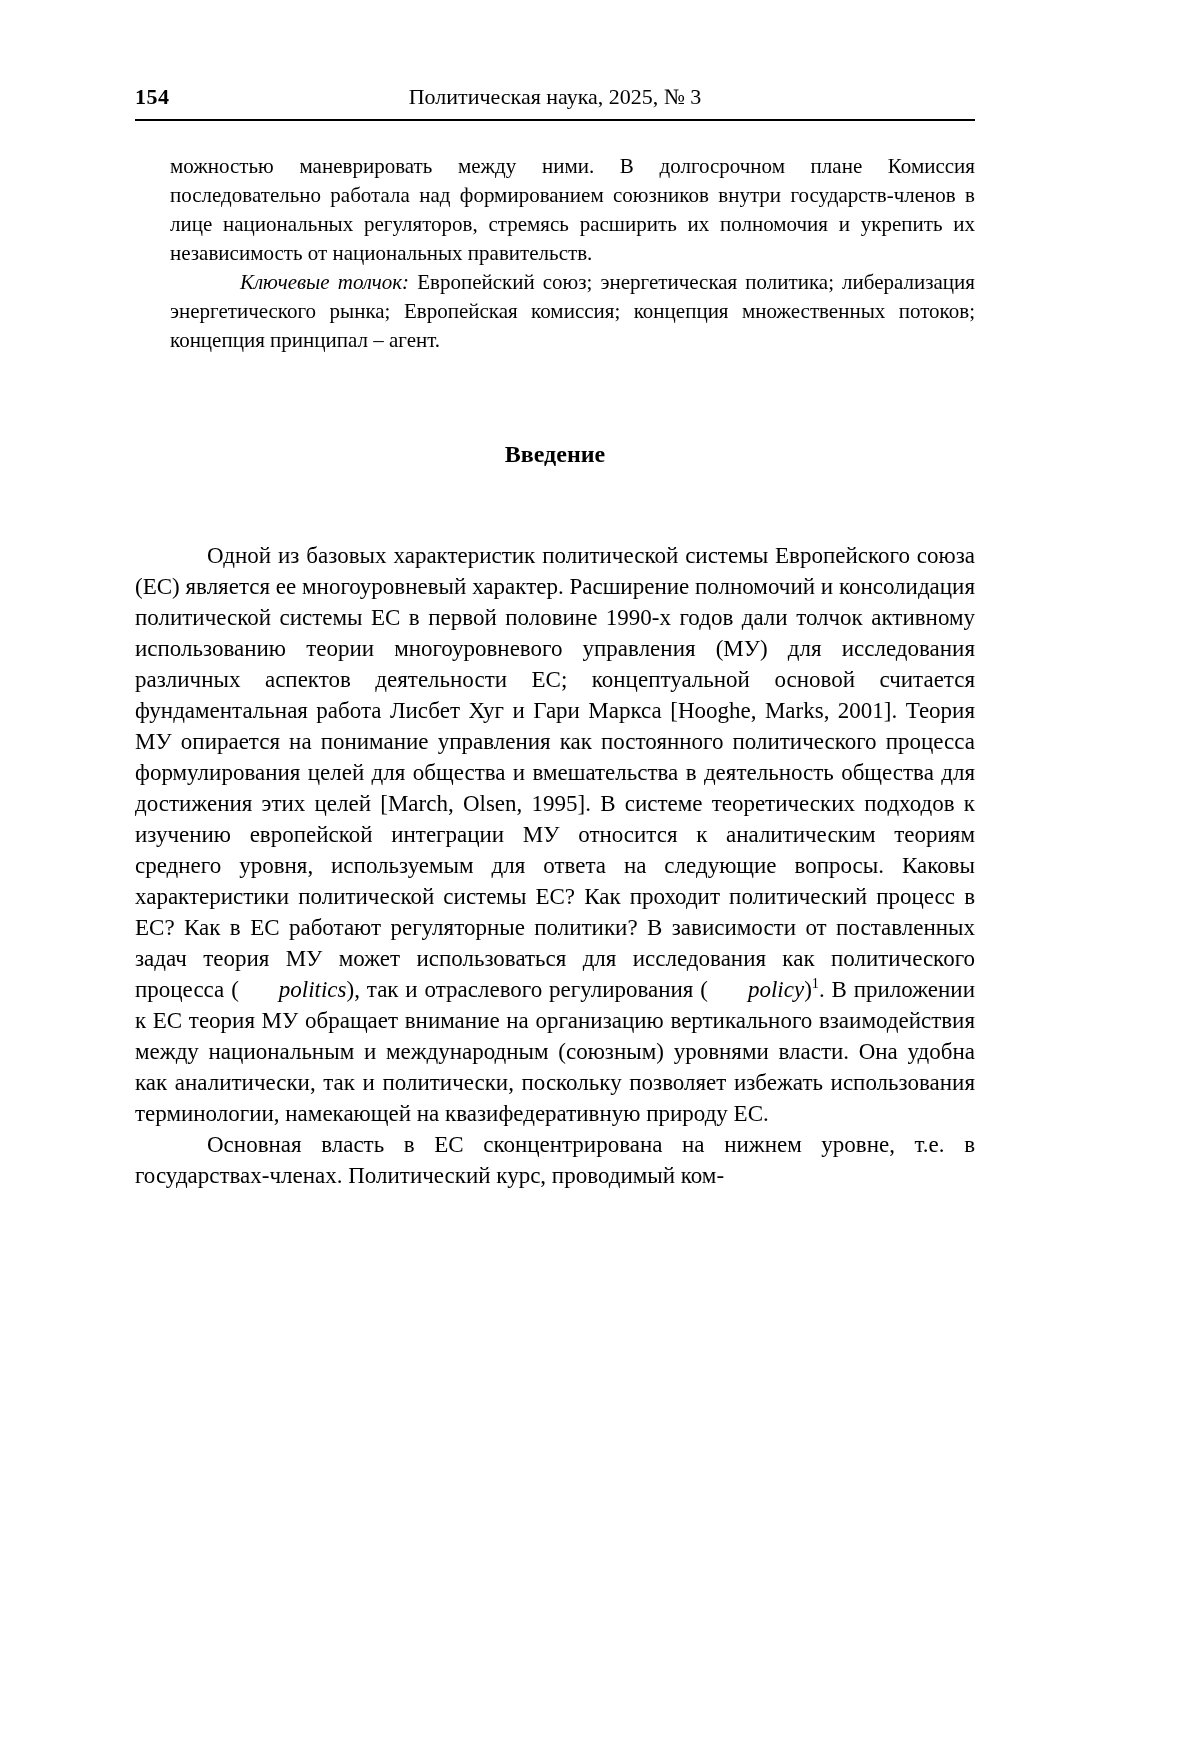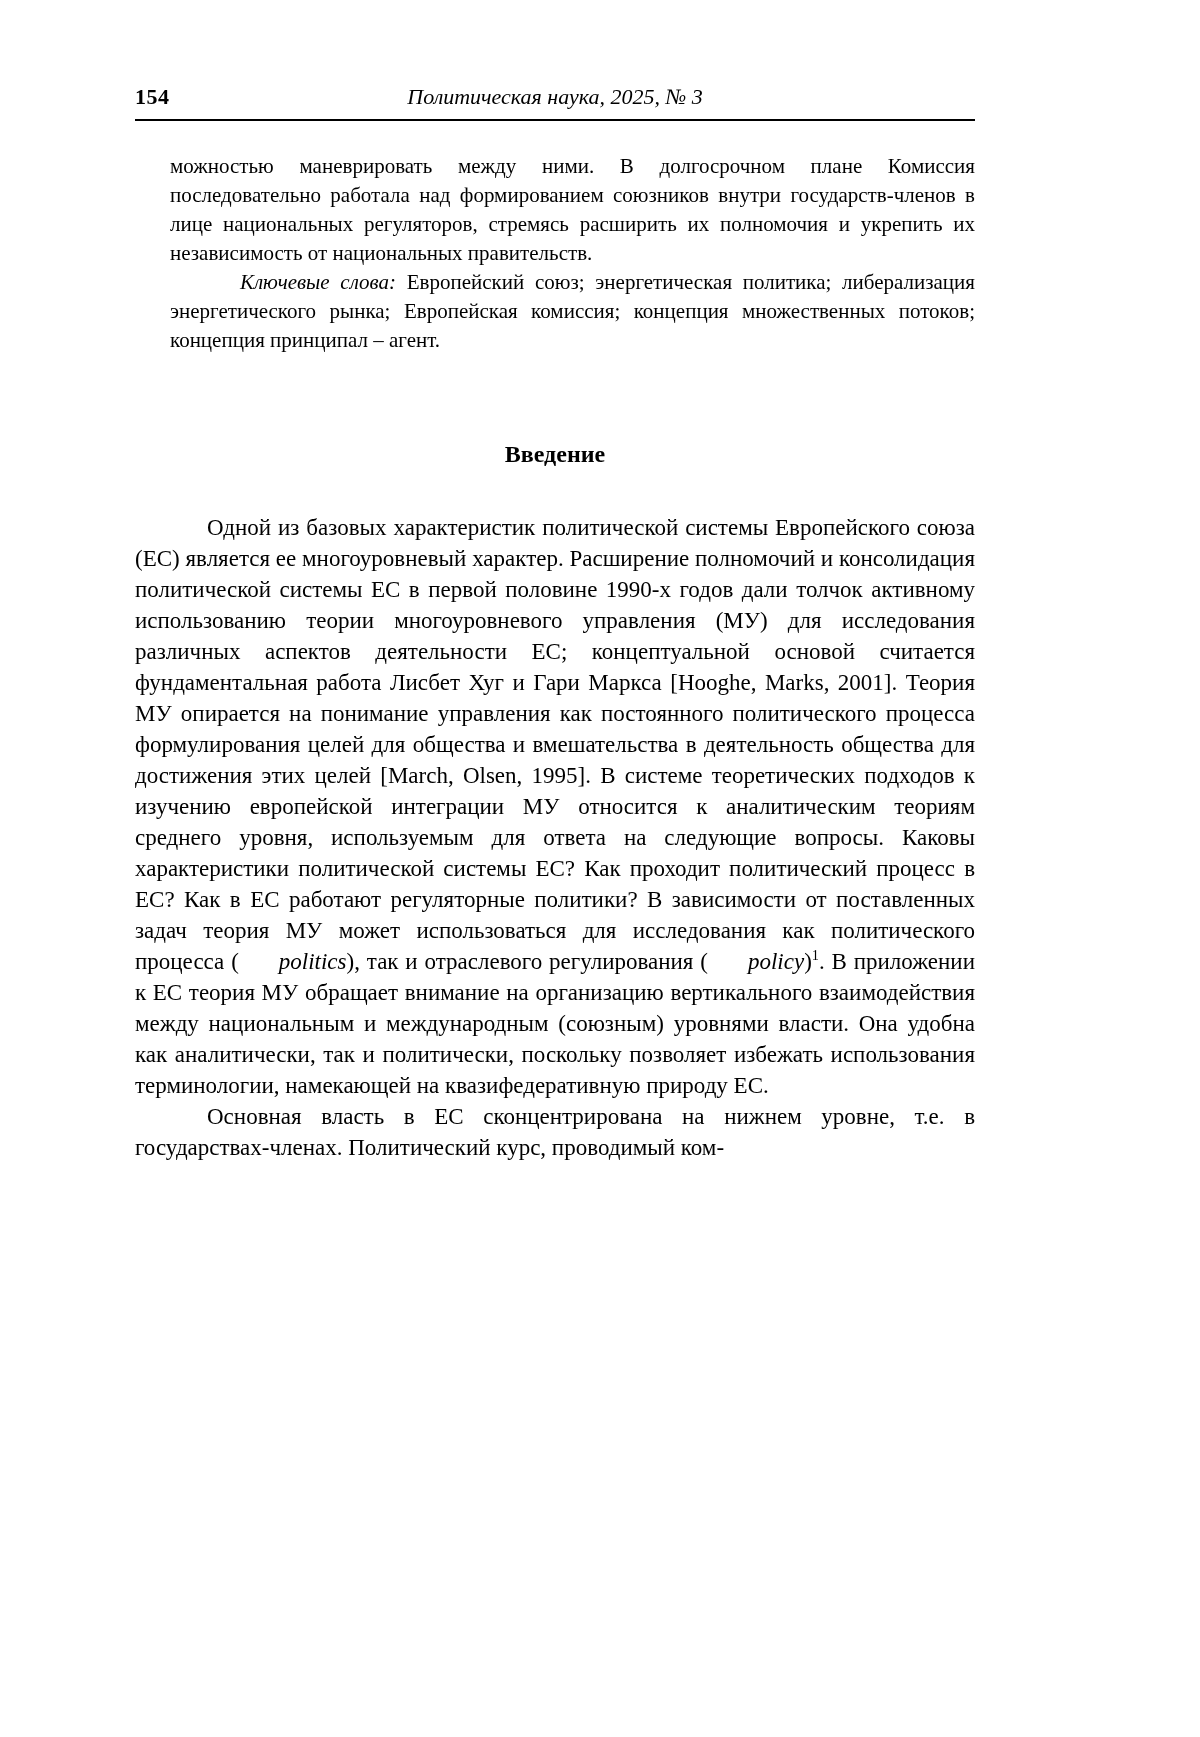--- a/index.html
+++ b/index.html
@@ -30,41 +30,41 @@
     line-height: 1.2;
   }
   .page-number {
     position: absolute;
     left: 0;
     bottom: 0;
     font-style: normal;
     font-weight: bold;
     letter-spacing: 0.5px;
   }
-  .running-title { font-style: italic; }
+  .running-title { }
   .header-rule {
     border: none;
     border-top: 2px solid #000;
     margin-top: 9px;
     margin-bottom: 31px;
   }
   
   .abstract {
     font-size: 21px;
     line-height: 29px;
     text-align: justify;
     margin-left: 35px;
   }
   .abstract p { text-indent: 70px; }
   .abstract p.no-indent { text-indent: 0; }
   .label-italic { font-style: italic; }
   
   .section-heading {
     margin-top: 86px;
-    margin-bottom: 44px;
+    margin-bottom: 72px;
     text-align: center;
     font-size: 24px;
     font-weight: bold;
   }
   
   .body-text {
     font-size: 23px;
     line-height: 31px;
     text-align: justify;
   }
@@ -103,21 +103,21 @@
   <div class="content">
 
     <header class="page-header">
       <span class="page-number">154</span>
       <span class="running-title">Политическая наука, 2025, № 3</span>
     </header>
     <hr class="header-rule">
 
     <section class="abstract">
       <p class="no-indent">можностью маневрировать между ними. В долгосрочном плане Комиссия последовательно работала над формированием союзников внутри государств-членов в лице национальных регуляторов, стремясь расширить их полномочия и укрепить их независимость от национальных правительств.</p>
-      <p><span class="label-italic">Ключевые слова:</span> <span>Европейский союз; энергетическая политика; либерализация энергетического рынка; Европейская комиссия; концепция множественных потоков; концепция принципал – агент.</span></p>
+      <p><span class="label-italic">Ключевые толчок:</span> <span>Европейский союз; энергетическая политика; либерализация энергетического рынка; Европейская комиссия; концепция множественных потоков; концепция принципал – агент.</span></p>
     </section>
 
     <h2 class="section-heading">Введение</h2>
 
     <section class="body-text">
       <p><span>Одной из базовых характеристик политической системы Европейского союза (ЕС) является ее многоуровневый характер. Расширение полномочий и консолидация политической системы ЕС в первой половине 1990-х годов дали толчок активному использованию теории многоуровневого управления (МУ) для исследования различных аспектов деятельности ЕС; концептуальной основой считается фундаментальная работа Лисбет Хуг и Гари Маркса [Hooghe, Marks, 2001]. Теория МУ опирается на понимание управления как постоянного политического процесса формулирования целей для общества и вмешательства в деятельность общества для достижения этих целей [March, Olsen, 1995]. В системе теоретических подходов к изучению европейской интеграции МУ относится к аналитическим теориям среднего уровня, используемым для ответа на следующие вопросы. Каковы характеристики политической системы ЕС? Как проходит политический процесс в ЕС? Как в ЕС работают регуляторные политики? В зависимости от поставленных задач теория МУ может использоваться для исследования как политического процесса (</span><span class="latin">politics</span><span>), так и отраслевого регулирования (</span><span class="latin">policy</span><span>)</span><sup class="fn-ref">1</sup><span>. В приложении к ЕС теория МУ обращает внимание на организацию вертикального взаимодействия между национальным и международным (союзным) уровнями власти. Она удобна как аналитически, так и политически, поскольку позволяет избежать использования терминологии, намекающей на квазифедеративную природу ЕС.</span></p>
       <p>Основная власть в ЕС сконцентрирована на нижнем уровне, т.е. в государствах-членах. Политический курс, проводимый ком-</p>
     </section>
 
   </div>

